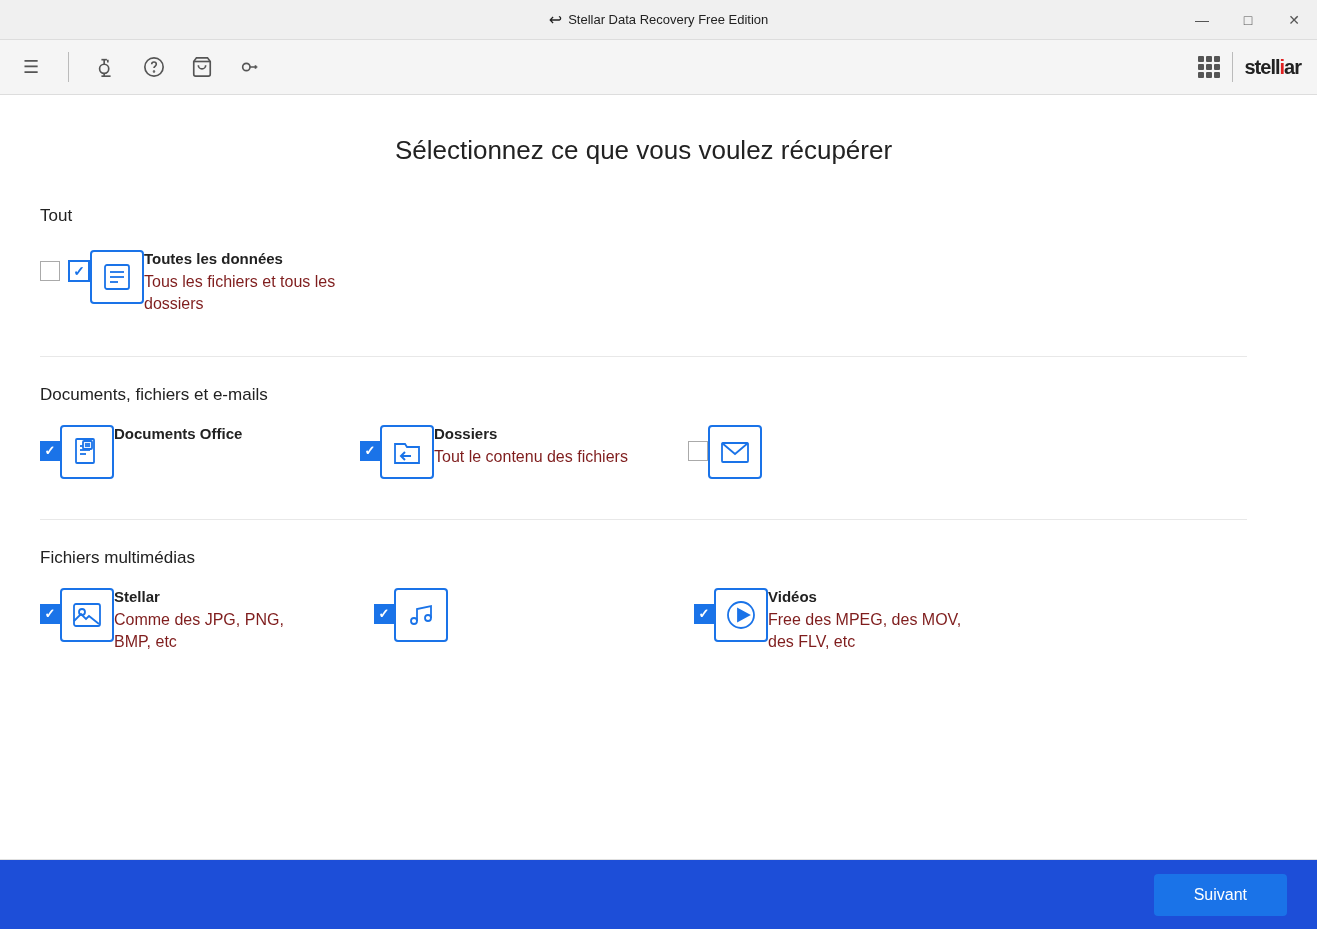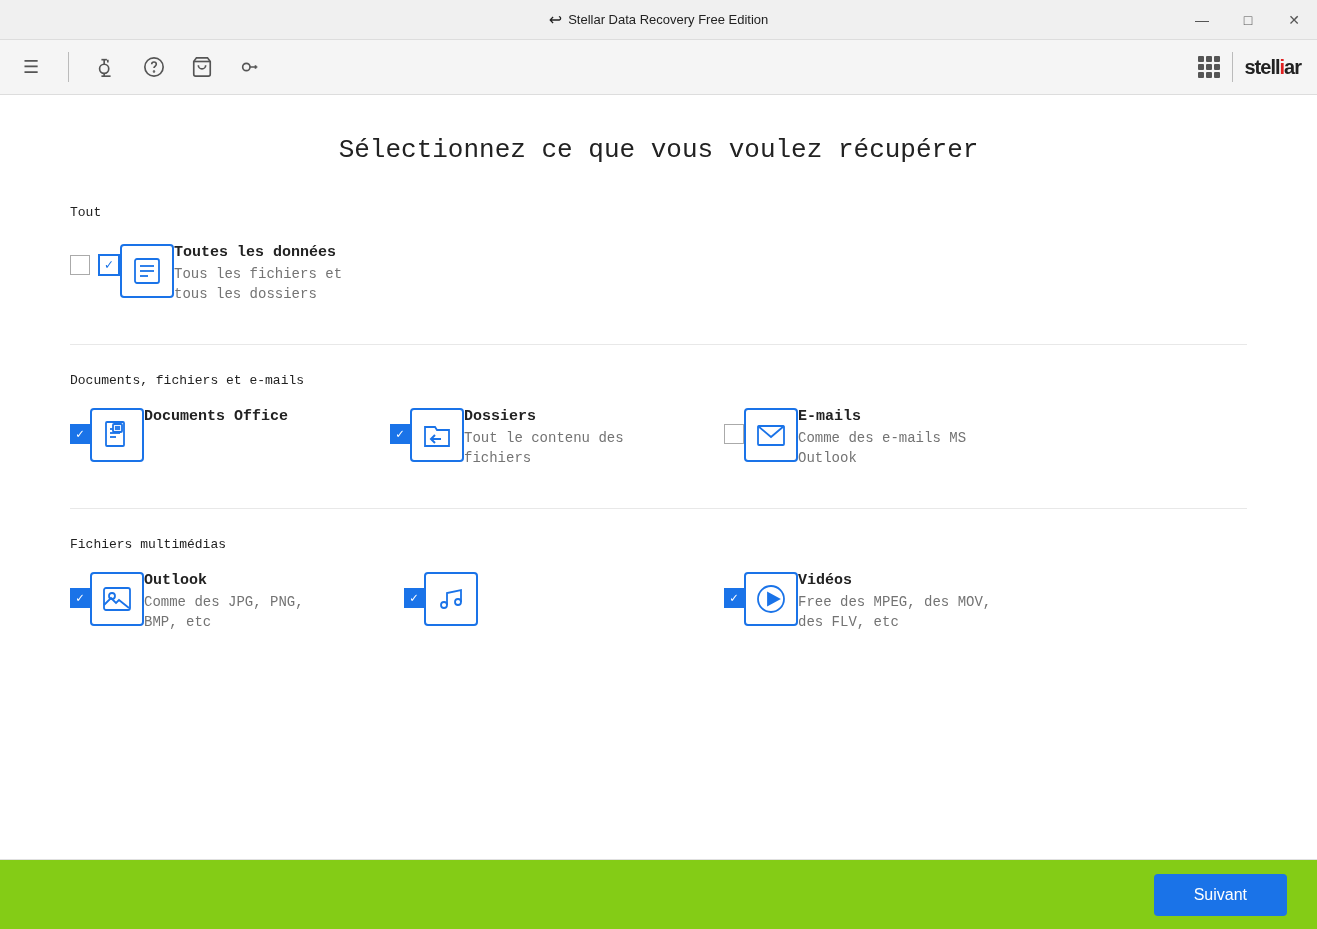--- a/index.html
+++ b/index.html
@@ -104,35 +104,34 @@
       color: #222;
       letter-spacing: -1px;
     }
     .stellar-logo span { color: #e02020; }
 
     
     .main-content {
       flex: 1;
       background: #fff;
       overflow-y: auto;
-      padding: 40px 70px 100px 70px;
+      padding: 40px 70px 100px 40px;
       position: relative;
-      font-family: Liberation Mono, monospace;
     }
 
     .page-title {
       text-align: center;
       font-size: 26px;
       font-weight: 400;
       color: #222;
       margin-bottom: 40px;
     }
 
     .section-label {
-      font-size: 13px;
+      font-size: 17px;
       font-weight: 400;
       color: #222;
       margin-bottom: 20px;
     }
 
     .section {
       margin-bottom: 40px;
     }
 
     .items-row {
@@ -212,35 +211,35 @@
     }
 
     .item-text {}
     .item-title {
       font-size: 15px;
       font-weight: 600;
       color: #222;
       margin-bottom: 4px;
     }
     .item-desc {
-      font-size: 14px;
-      color: #737373;
+      font-size: 16px;
+      color: #7f1d1d;
       line-height: 1.4;
       max-width: 200px;
     }
     .tout-checkboxes {
       display: flex;
       align-items: center;
       gap: 4px;
       margin-top: 14px;
     }
 
     
     .bottom-bar {
-      background: #84cc16;
+      background: #1d4ed8;
       height: 70px;
       border-top: 1px solid #e0e0e0;
       display: flex;
       align-items: center;
       justify-content: flex-end;
       padding: 0 30px;
       flex-shrink: 0;
     }
     .next-btn {
       background: #1a73e8;
@@ -401,45 +400,41 @@
       </div>
 
       <div class="item">
         <div class="cb-empty" style="margin-top:16px;"></div>
         <div class="icon-box">
           <svg viewBox="0 0 32 32" fill="none" stroke="#1a73e8" stroke-width="1.8">
             <rect x="3" y="7" width="26" height="19" rx="1"></rect>
             <polyline points="3,7 16,18 29,7"></polyline>
           </svg>
         </div>
-        <div class="item-text">
-          <div class="item-title">E-mails</div>
-          <div class="item-desc">Comme des e-mails MS Outlook</div>
-        </div>
       </div>
     </div>
   </div>
 
   <hr class="section-separator">
 
   <div class="section">
     <div class="section-label">Fichiers multimédias</div>
     <div class="items-row">
 
       <div class="item">
         <div class="cb-blue" style="margin-top:16px;"></div>
         <div class="icon-box">
           <svg viewBox="0 0 32 32" fill="none" stroke="#1a73e8" stroke-width="1.8">
             <rect x="3" y="5" width="26" height="22" rx="2"></rect>
             <circle cx="11" cy="13" r="3"></circle>
             <path d="M3 22l7-7 5 5 3-3 10 8"></path>
           </svg>
         </div>
         <div class="item-text">
-          <div class="item-title">Outlook</div>
+          <div class="item-title">Stellar</div>
           <div class="item-desc">Comme des JPG, PNG, BMP, etc</div>
         </div>
       </div>
 
       <div class="item">
         <div class="cb-blue" style="margin-top:16px;"></div>
         <div class="icon-box">
           <svg viewBox="0 0 32 32" fill="none" stroke="#1a73e8" stroke-width="1.8">
             <path d="M12 22V10l14-3v12"></path>
             <circle cx="9" cy="22" r="3"></circle>

